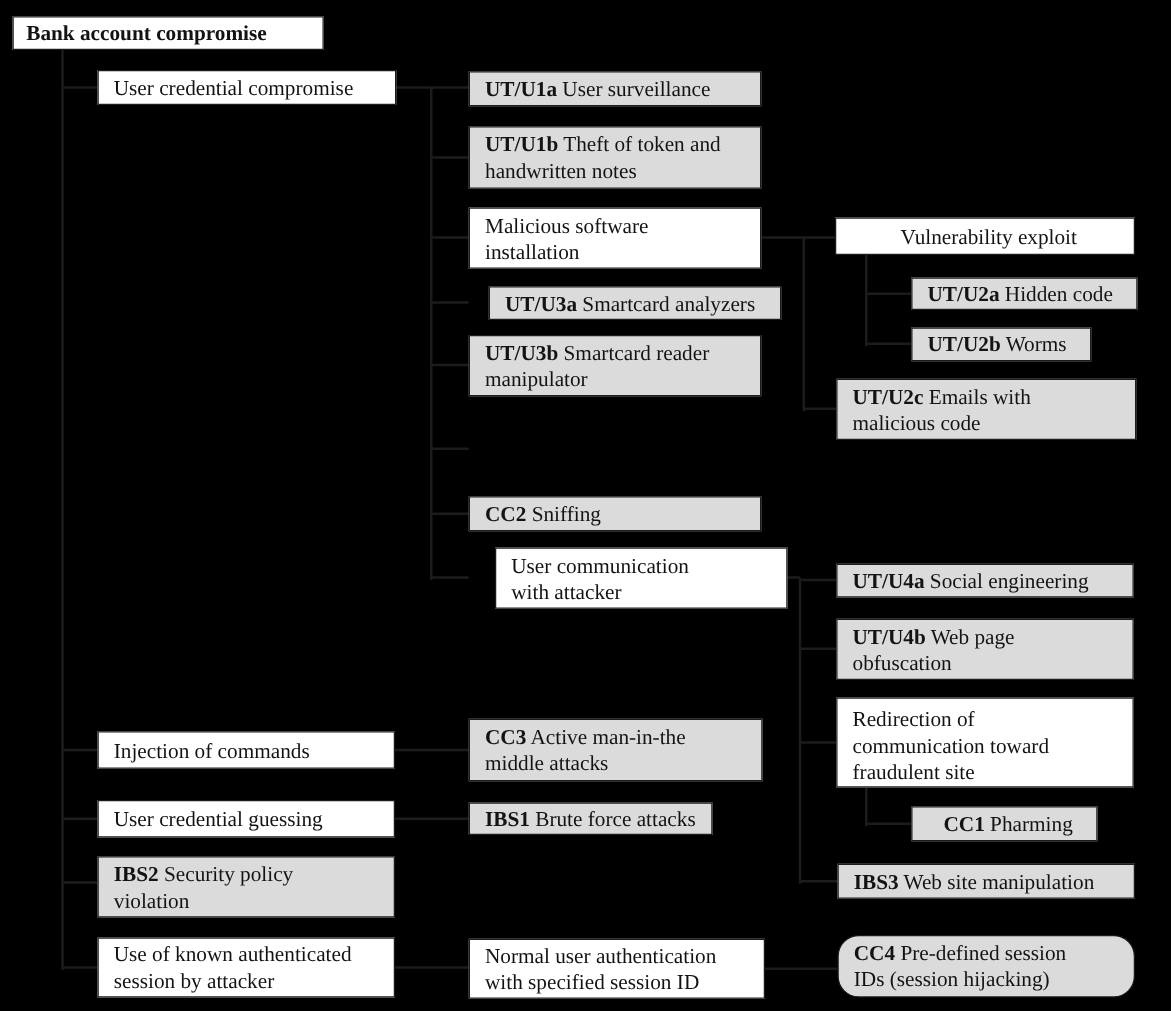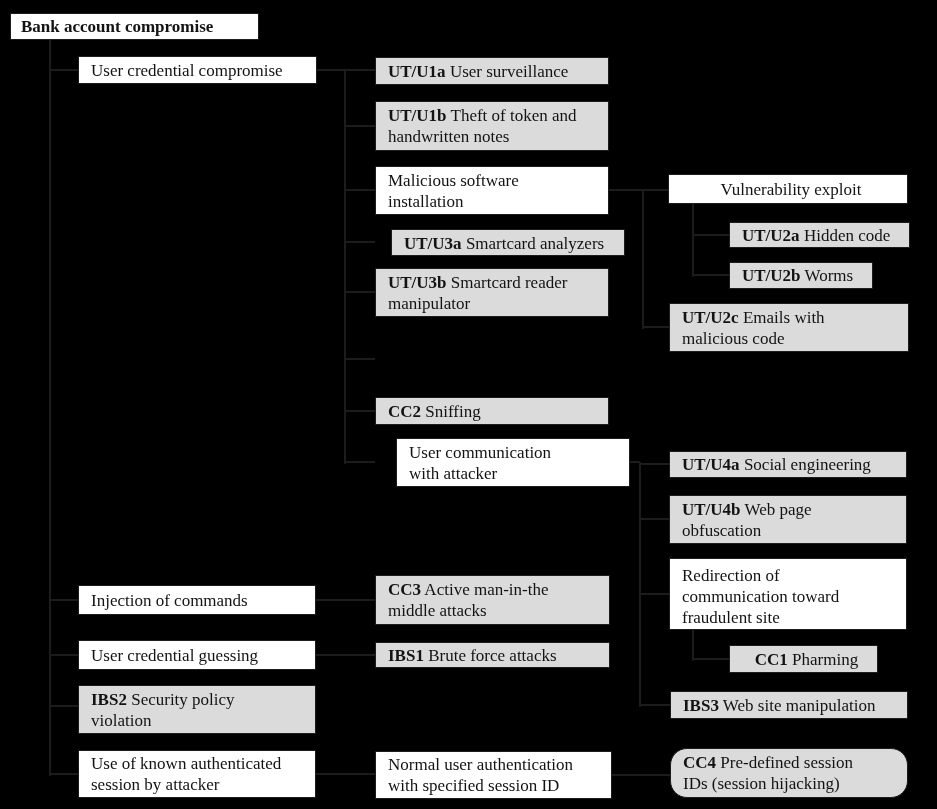--- a/index.html
+++ b/index.html
@@ -98,21 +98,21 @@
 obfuscation</span></div>
     <div class="node" style="left: 669px; top: 558px; width: 238px; height: 72px; align-items: flex-end;"><span>Redirection of
 communication toward
 fraudulent site</span></div>
     <div class="node gray center" style="left: 729px; top: 645px; width: 149px; height: 28px;"><span><b>CC1</b> Pharming</span></div>
     <div class="node gray" style="left: 670px; top: 691px; width: 238px; height: 28px;"><span><b>IBS3</b> Web site manipulation</span></div>
     <div class="node" style="left: 78px; top: 585px; width: 238px; height: 30px;"><span>Injection of commands</span></div>
     <div class="node gray" style="left: 375px; top: 575px; width: 235px; height: 50px;"><span><b>CC3</b> Active man-in-the
 middle attacks</span></div>
     <div class="node" style="left: 78px; top: 640px; width: 238px; height: 30px;"><span>User credential guessing</span></div>
-    <div class="node gray" style="left: 375px; top: 642px; width: 235px; height: 26px;"><span><b>IBS1</b> Brute force attacks</span></div>
+    <div class="node gray" style="left: 375px; top: 642px; width: 195px; height: 26px;"><span><b>IBS1</b> Brute force attacks</span></div>
     <div class="node gray" style="left: 78px; top: 685px; width: 238px; height: 49px;"><span><b>IBS2</b> Security policy
 violation</span></div>
     <div class="node" style="left: 78px; top: 750px; width: 238px; height: 48px;"><span>Use of known authenticated
 session by attacker</span></div>
     <div class="node" style="left: 375px; top: 751px; width: 237px; height: 48px;"><span>Normal user authentication
 with specified session ID</span></div>
     <div class="node gray" style="left: 670px; top: 748px; width: 238px; height: 50px; border-radius: 17px;"><span><b>CC4</b> Pre-defined session
 IDs (session hijacking)</span></div>
   </div>
 

